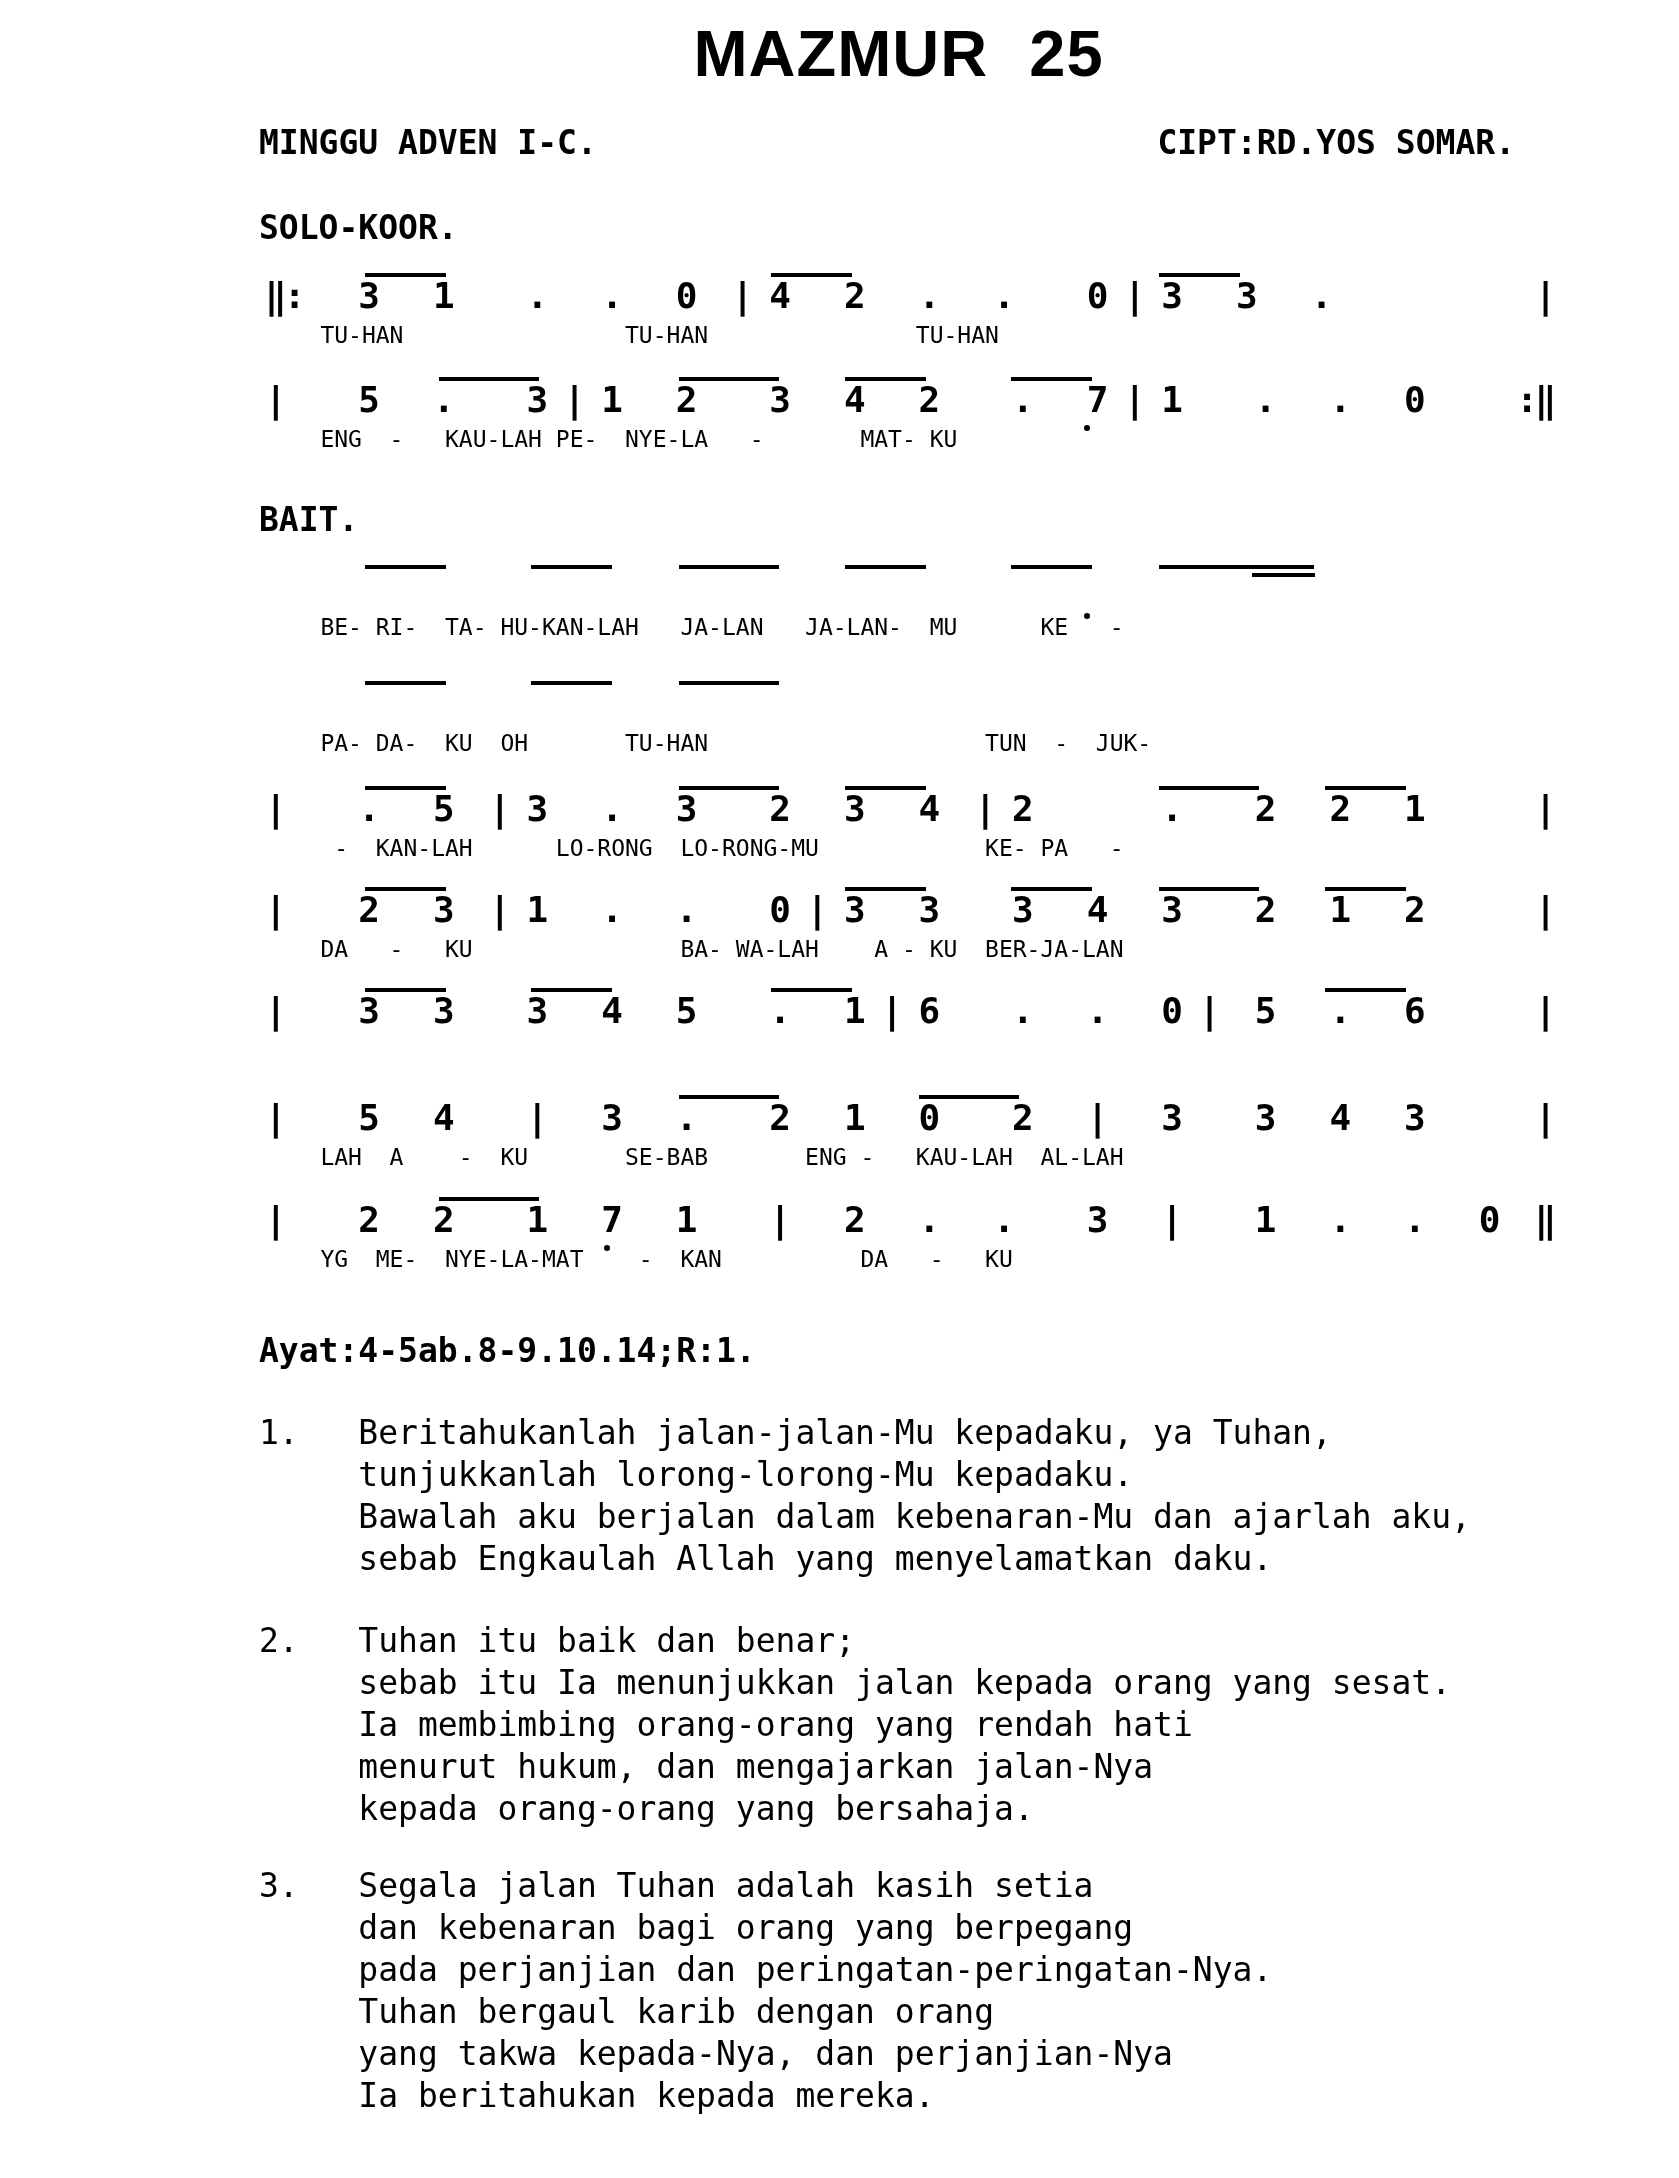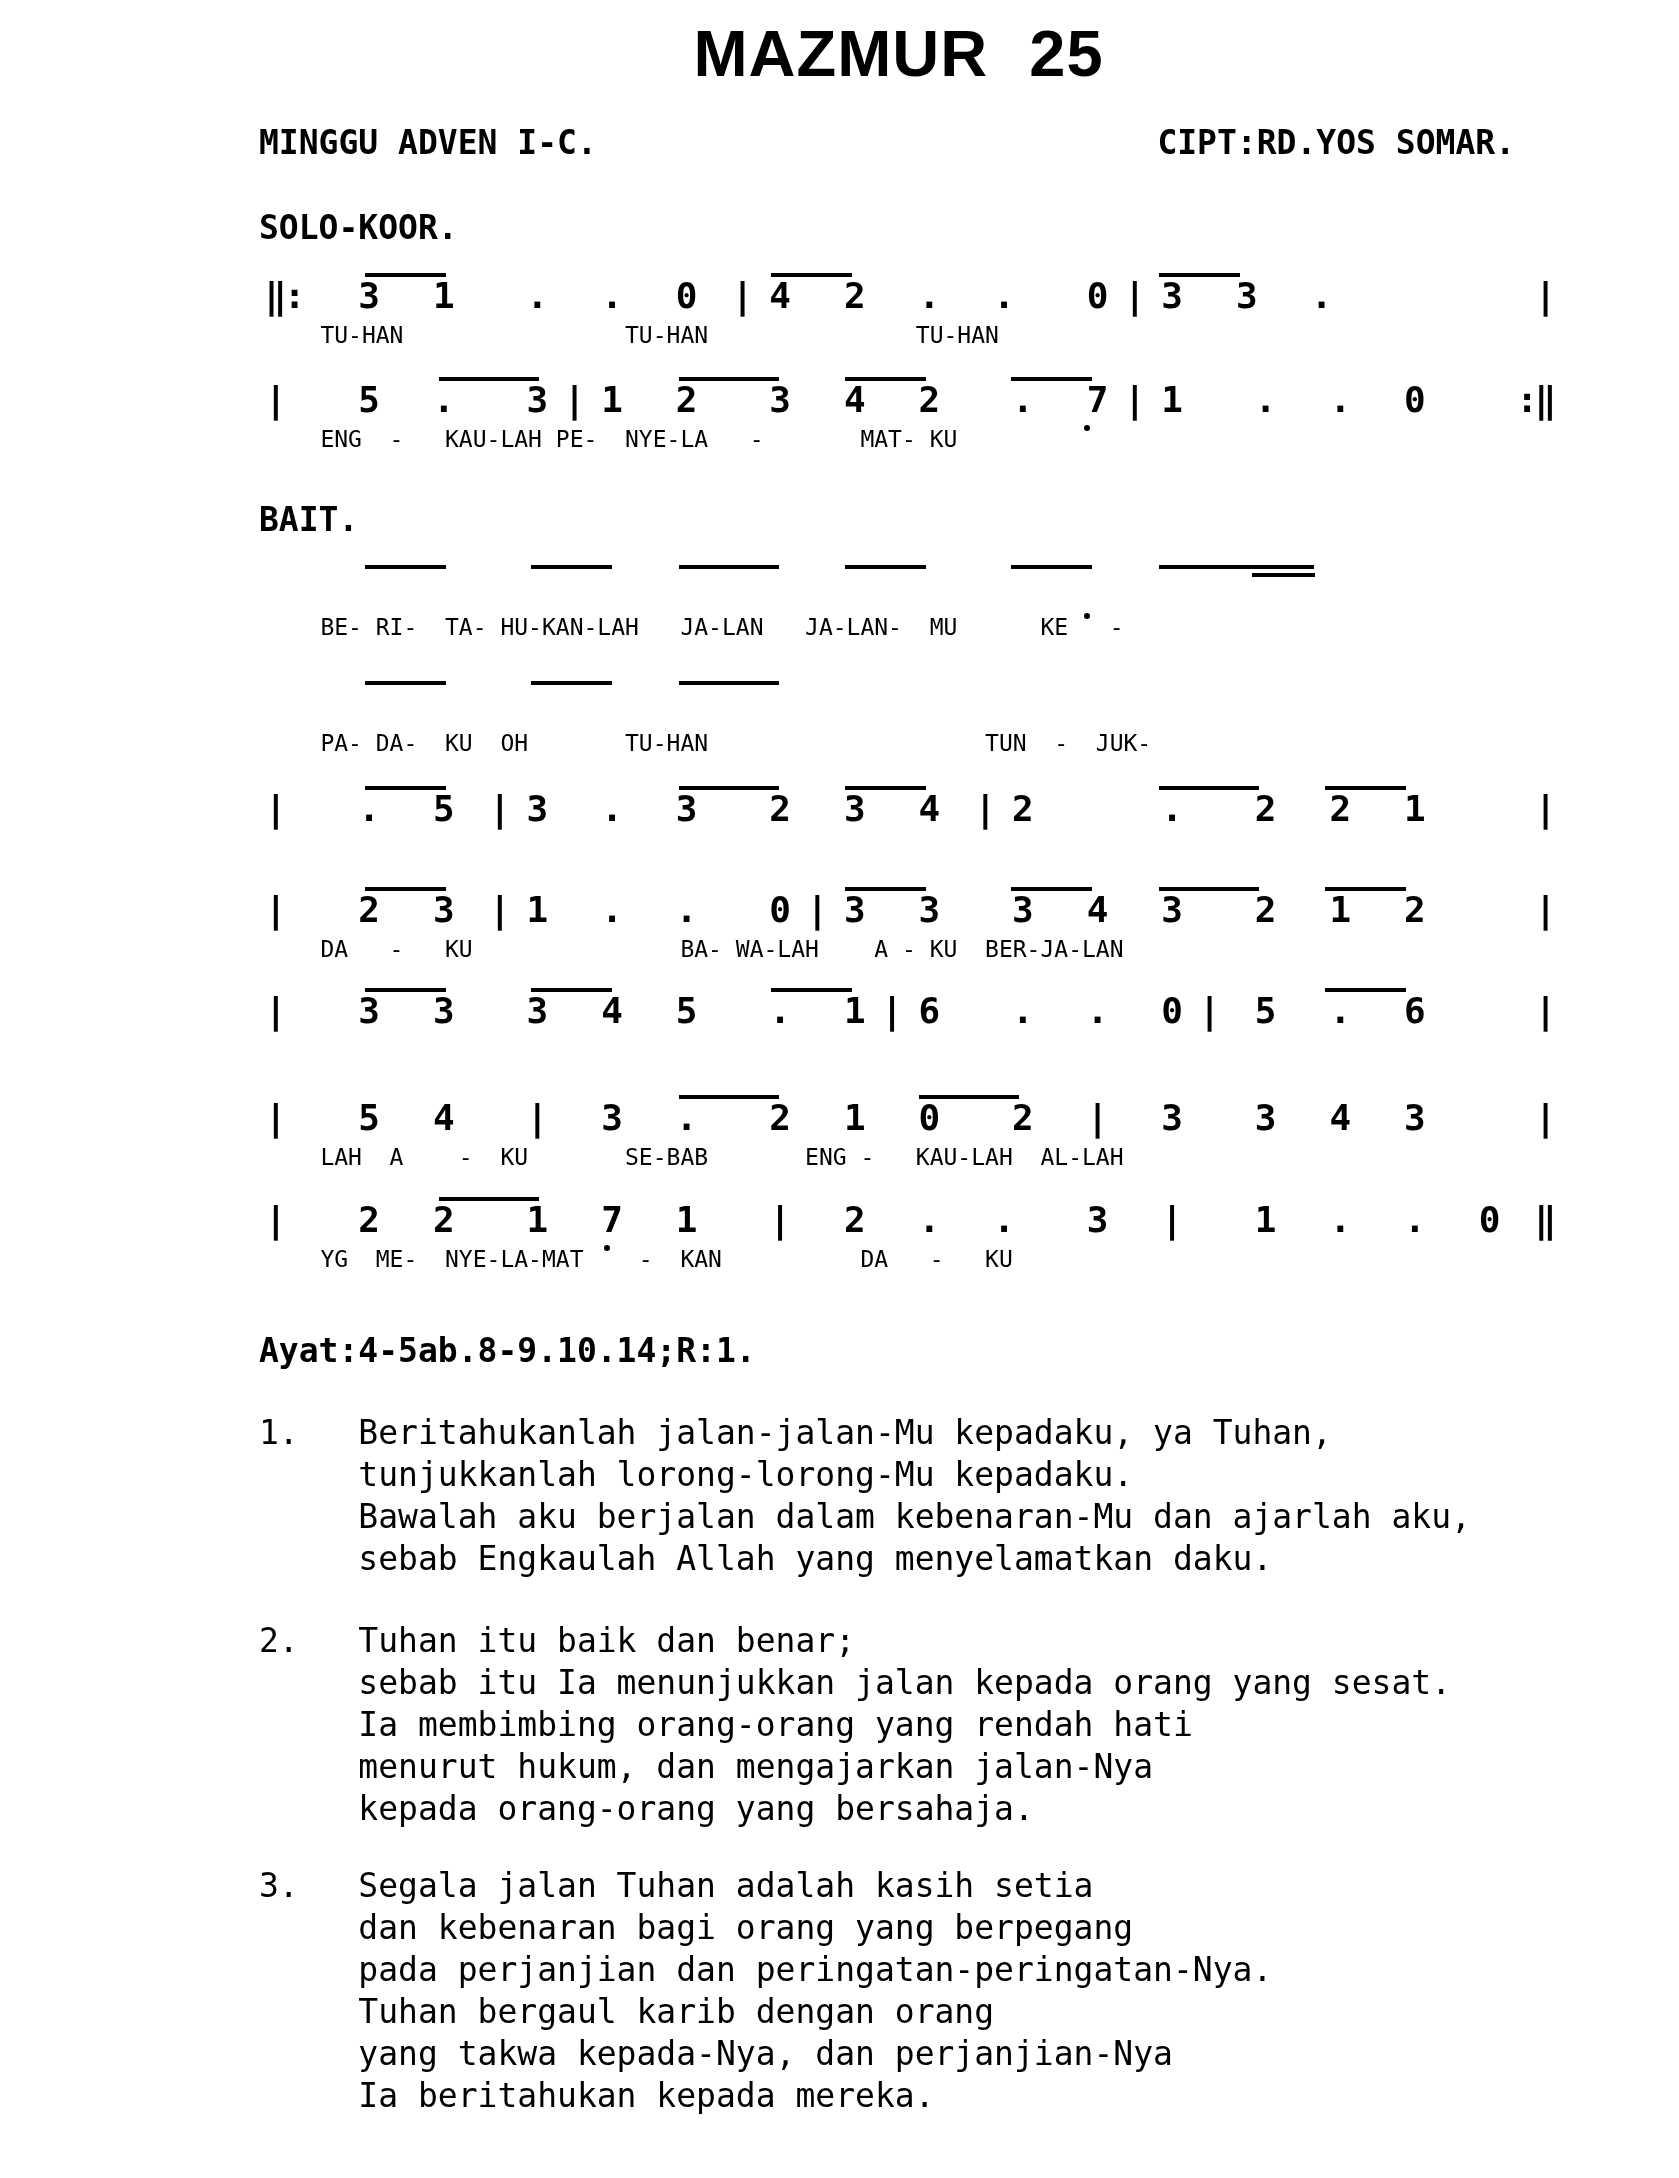--- a/index.html
+++ b/index.html
@@ -71,20 +71,21 @@
         <div class="beam" style="left: 414px; width: 100px; top: 2px;"></div>
         <pre class="lyrics-row">    PA- DA-  KU  OH       TU-HAN                    TUN  -  JUK-</pre>
       </div>
       <div class="mline" style="top: 784px;">
         <div class="beam" style="left: 100px; width: 81px; top: 2px;"></div>
         <div class="beam" style="left: 414px; width: 100px; top: 2px;"></div>
         <div class="beam" style="left: 580px; width: 81px; top: 2px;"></div>
         <div class="beam" style="left: 894px; width: 100px; top: 2px;"></div>
         <div class="beam" style="left: 1060px; width: 81px; top: 2px;"></div>
         <pre class="notes-row">|    .   5  | 3   .   3    2   3   4  | 2       .    2   2   1      |</pre>
+        <pre class="lyrics-row">     -  KAN-LAH      LO-RONG  LO-RONG-MU            KE- PA   -</pre>
       </div>
       <div class="mline" style="top: 885px;">
         <div class="beam" style="left: 100px; width: 81px; top: 2px;"></div>
         <div class="beam" style="left: 580px; width: 81px; top: 2px;"></div>
         <div class="beam" style="left: 746px; width: 81px; top: 2px;"></div>
         <div class="beam" style="left: 894px; width: 100px; top: 2px;"></div>
         <div class="beam" style="left: 1060px; width: 81px; top: 2px;"></div>
         <pre class="notes-row">|    2   3  | 1   .   .    0 | 3   3    3   4   3    2   1   2      |</pre>
         <pre class="lyrics-row">    DA   -   KU               BA- WA-LAH    A - KU  BER-JA-LAN</pre>
       </div>

